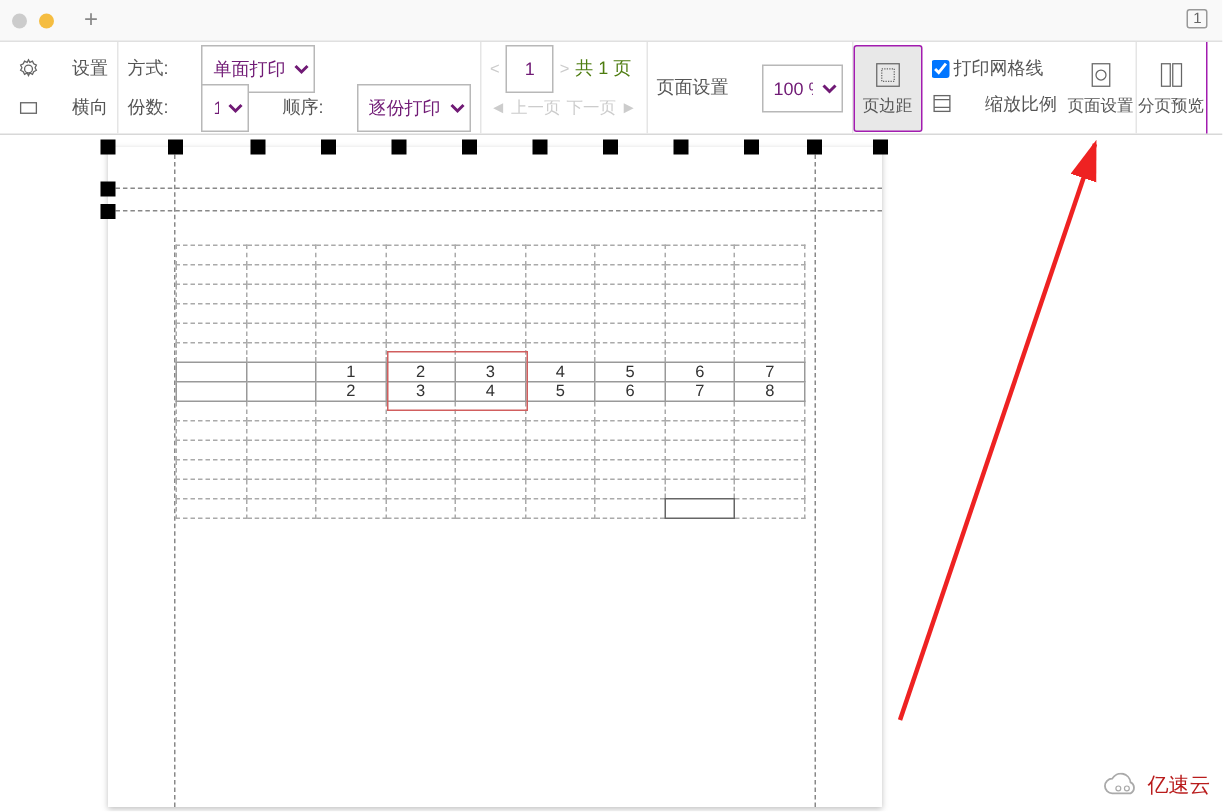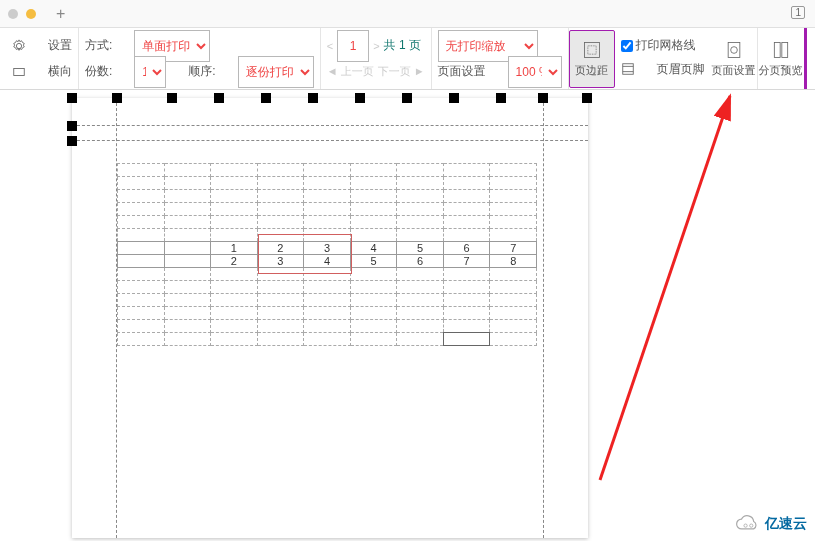--- a/index.html
+++ b/index.html
@@ -12,27 +12,27 @@
 .dot.yellow { background: #f5bd41; }
 .plus-tab { margin-left: 20px; color: #888; font-size: 16px; font-weight: 300; cursor: pointer; }
 .tab-count { position: absolute; right: 10px; top: 6px; border: 1px solid #999; border-radius: 2px; font-size: 10px; padding: 0 3px; color: #666; }
 
 
 .toolbar { height: 62px; border-bottom: 1px solid #d8d8d8; display: flex; align-items: stretch; padding: 0 6px; background: #fff; }
 .tb-group { display: flex; flex-direction: column; justify-content: center; gap: 4px; padding: 0 6px; border-right: 1px solid #e5e5e5; }
 .tb-row { display: flex; align-items: center; gap: 22px; height: 22px; }
 .tb-icon { width: 14px; height: 14px; display: inline-block; }
 .tb-label { color: #555; white-space: nowrap; }
-.sel { border: 1px solid #b8b8b8; height: 32px; font-size: 12px; padding: 0 3px; background: #fff; color: #ef4444; }
+.sel { border: 1px solid #b8b8b8; height: 32px; font-size: 12px; padding: 0 3px; background: #fff; color: #701a75; }
 .sel-wide { width: 76px; }
 .sel-num { width: 32px; text-align: center; }
 .page-ctl { display: flex; align-items: center; gap: 4px; }
 .page-btn { color: #aaa; font-size: 11px; cursor: pointer; user-select: none; }
 .page-btn.disabled { color: #ccc; }
-.page-info { color: #0f766e; }
+.page-info { color: #4d7c0f; }
 .chk-row { display: flex; align-items: center; gap: 3px; }
 .chk-row input { width: 12px; height: 12px; }
 
 
 .big-group { display: flex; align-items: center; gap: 0; border-right: 1px solid #e5e5e5; }
 .big-btn { display: flex; flex-direction: column; align-items: center; justify-content: center; width: 46px; height: 58px; cursor: pointer; gap: 3px; }
 .big-btn.active { background: #e8e8e8; border: 1px solid #a21caf; border-radius: 2px; }
 .big-btn svg { width: 22px; height: 20px; }
 .big-btn span { font-size: 11px; color: #555; white-space: nowrap; }
 
@@ -47,21 +47,21 @@
 
 .sheet { position: absolute; left: 45px; top: 65px; width: 420px; border-collapse: collapse; }
 .sheet td { border: 1px dashed #aaa; height: 13px; width: 46px; font-size: 11px; text-align: center; color: #333; padding: 0; }
 .sheet tr.data-row td { border: 1px solid #999; }
 .sel-cell { position: absolute; border: 1.5px solid #d15e5e; pointer-events: none; }
 
 
 .arrow { position: absolute; pointer-events: none; z-index: 50; }
 
 
-.watermark { position: absolute; right: 8px; bottom: 8px; display: flex; align-items: flex-end; gap: 4px; color: #0369a1; font-size: 14px; font-weight: bold; }
+.watermark { position: absolute; right: 8px; bottom: 8px; display: flex; align-items: flex-end; gap: 4px; color: #b91c1c; font-size: 14px; }
 .watermark svg { width: 26px; height: 18px; }
 
 </style>
 </head>
 <body>
 
 <div class="titlebar">
   <div class="win-dots">
     <span class="dot"></span>
     <span class="dot yellow"></span>
@@ -108,23 +108,20 @@
       <span class="page-btn disabled">&gt;</span>
       <span class="page-info">共 1 页</span>
     </div>
     <div class="tb-row page-ctl">
       <span class="page-btn disabled">◄ <span>上一页</span></span>
       <span class="page-btn disabled"><span>下一页</span> ►</span>
     </div>
   </div>
 
   <div class="tb-group">
-    <div class="tb-row">
-      <select class="sel" style="width:100px"><option>无打印缩放</option></select>
-    </div>
     <div class="tb-row">
       <span class="tb-label">页面设置</span>
       <select class="sel" style="width:54px"><option>100 %</option></select>
     </div>
   </div>
 
   <div class="big-group">
     <div class="big-btn active">
       <svg viewBox="0 0 24 24">
           <rect x="3" y="3" width="18" height="18" fill="none" stroke="#666"></rect>
@@ -136,33 +133,33 @@
       <div class="chk-row">
         <input type="checkbox" checked="" style="">
         <span class="tb-label">打印网格线</span>
       </div>
       <div class="tb-row">
         <svg class="tb-icon" viewBox="0 0 16 16">
             <rect x="2" y="2" width="12" height="12" fill="none" stroke="#666"></rect>
             <line x1="2" y1="5" x2="14" y2="5" stroke="#666"></line>
             <line x1="2" y1="11" x2="14" y2="11" stroke="#666"></line>
           </svg>
-        <span class="tb-label">页眉页脚</span>
+        <span class="tb-label">缩放比例</span>
       </div>
     </div>
     <div class="big-btn">
       <svg viewBox="0 0 24 24">
           <rect x="5" y="3" width="14" height="18" fill="none" stroke="#666"></rect>
           <circle cx="12" cy="12" r="4" fill="none" stroke="#666"></circle>
         </svg>
       <span>页面设置</span>
     </div>
   </div>
 
-  <div class="big-group" style="border-right:3px solid #a21caf">
+  <div class="big-group" style="border-right:1px solid #a21caf">
     <div class="big-btn">
       <svg viewBox="0 0 24 24">
           <rect x="4" y="3" width="7" height="18" fill="none" stroke="#666"></rect>
           <rect x="13" y="3" width="7" height="18" fill="none" stroke="#666"></rect>
         </svg>
       <span>分页预览</span>
     </div>
   </div>
 
 

